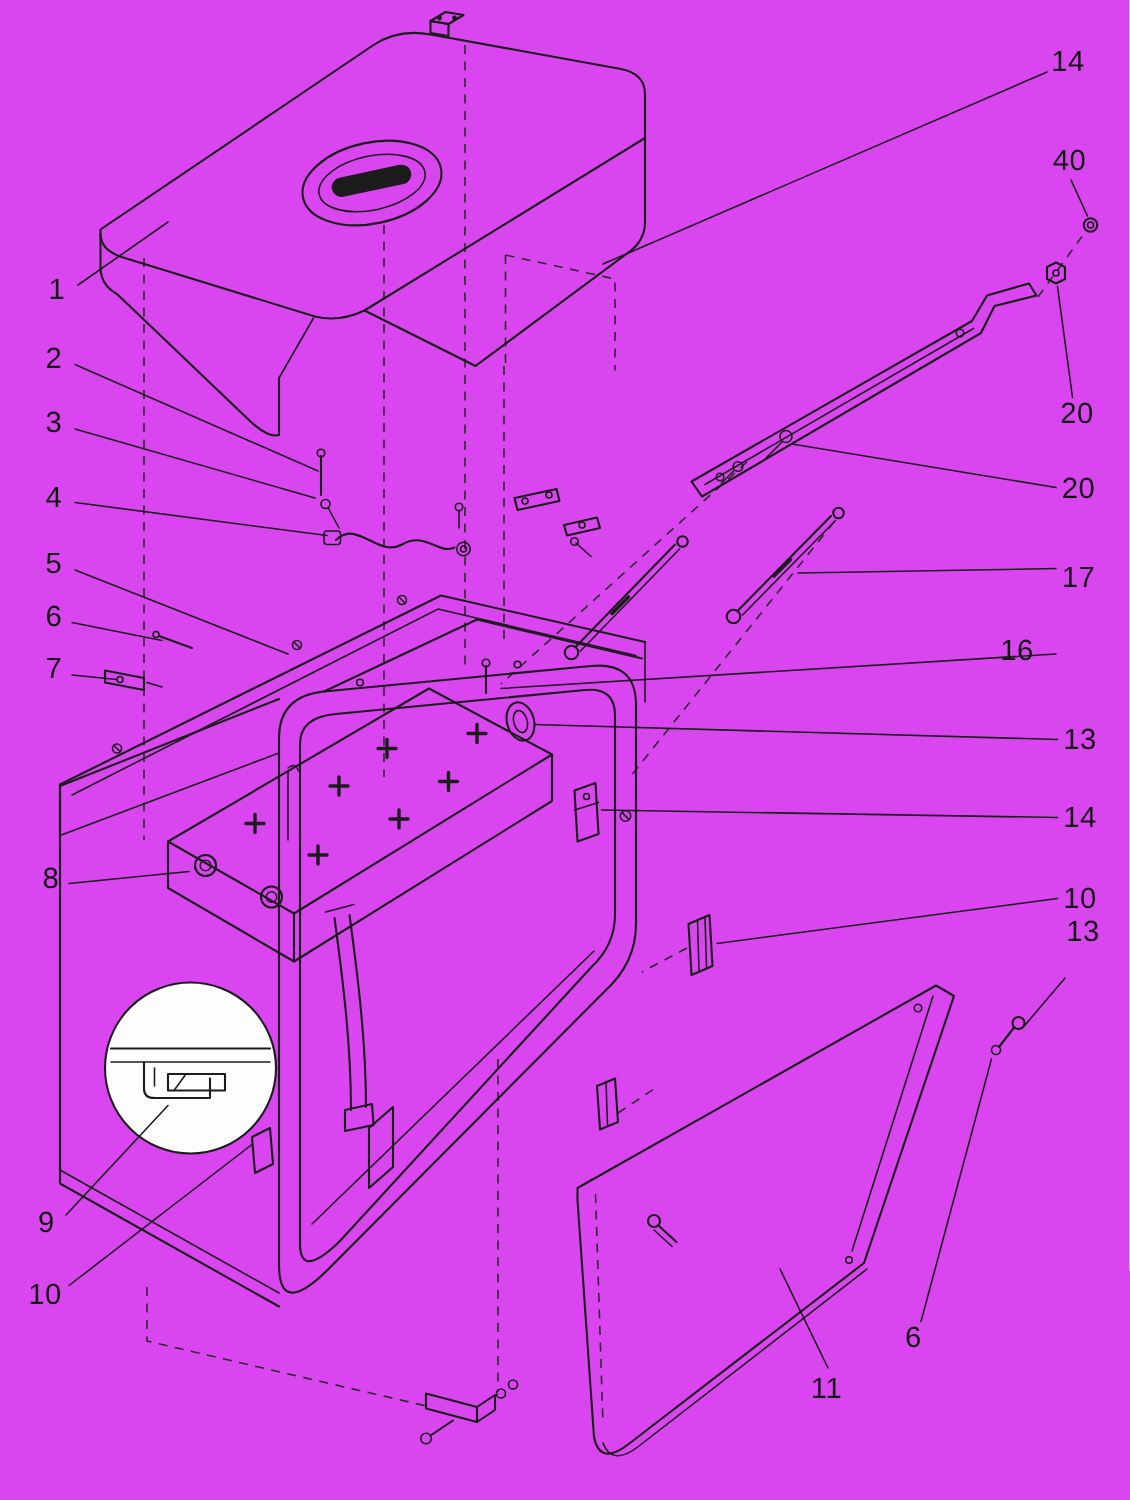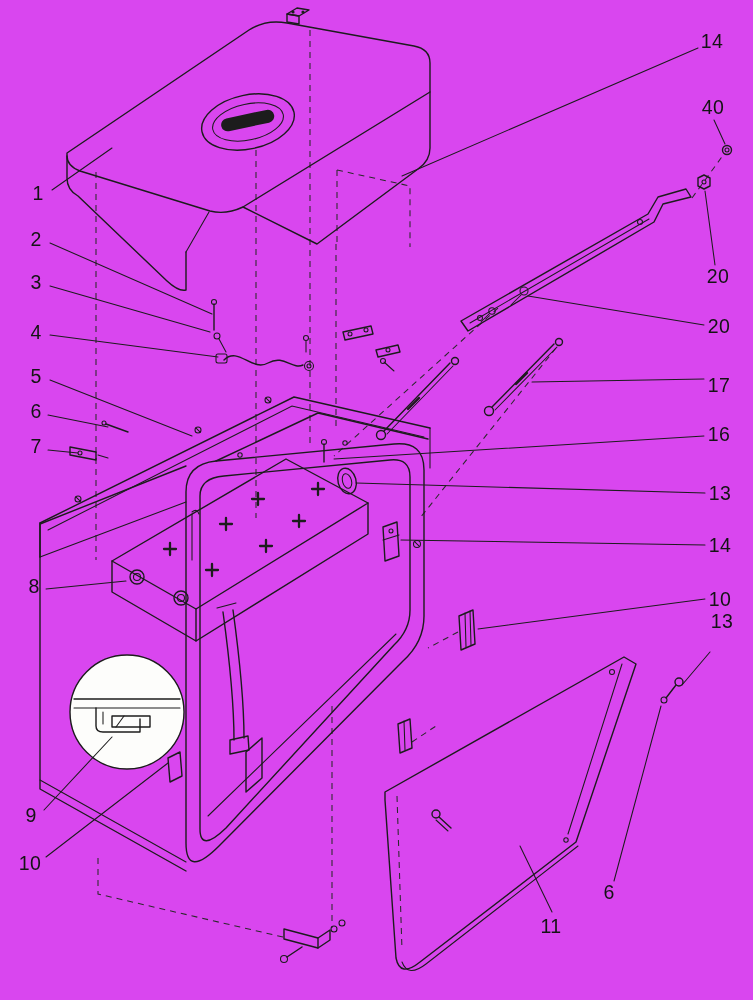--- a/index.html
+++ b/index.html
@@ -261,21 +261,21 @@
     <path class="thin" d="M 614,881 L 661,706"></path>
     <path class="thin" d="M 552,912 L 520,846"></path>
   </g>
 </svg>
 
   <div class="callout" style="left:712px;top:42px">14</div>
   <div class="callout" style="left:713px;top:108px">40</div>
   <div class="callout" style="left:718px;top:277px">20</div>
   <div class="callout" style="left:719px;top:327px">20</div>
   <div class="callout" style="left:719px;top:386px">17</div>
-  <div class="callout" style="left:719px;top:435px">16</div>
+  <div class="callout" style="left:678px;top:435px">16</div>
   <div class="callout" style="left:720px;top:494px">13</div>
   <div class="callout" style="left:720px;top:546px">14</div>
   <div class="callout" style="left:720px;top:600px">10</div>
   <div class="callout" style="left:722px;top:622px">13</div>
   <div class="callout" style="left:609px;top:893px">6</div>
   <div class="callout" style="left:551px;top:927px">11</div>
   <div class="callout" style="left:38px;top:194px">1</div>
   <div class="callout" style="left:36px;top:240px">2</div>
   <div class="callout" style="left:36px;top:283px">3</div>
   <div class="callout" style="left:36px;top:333px">4</div>

